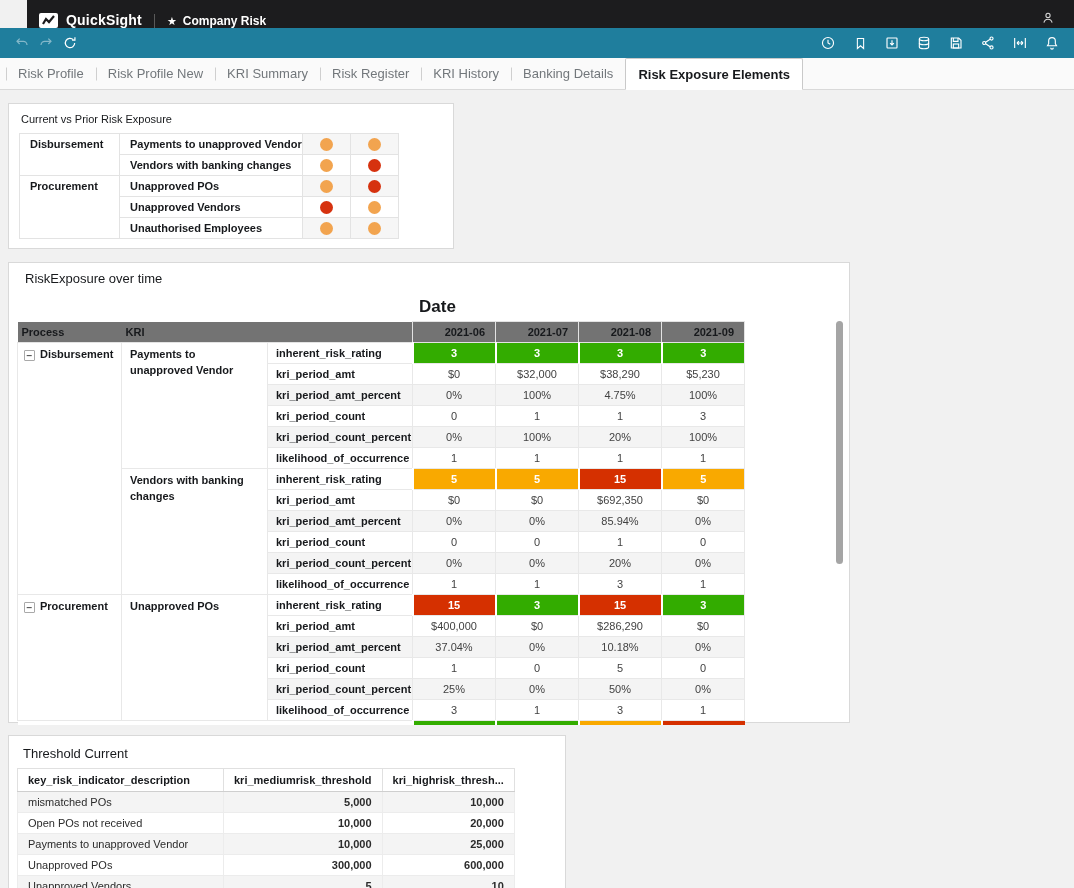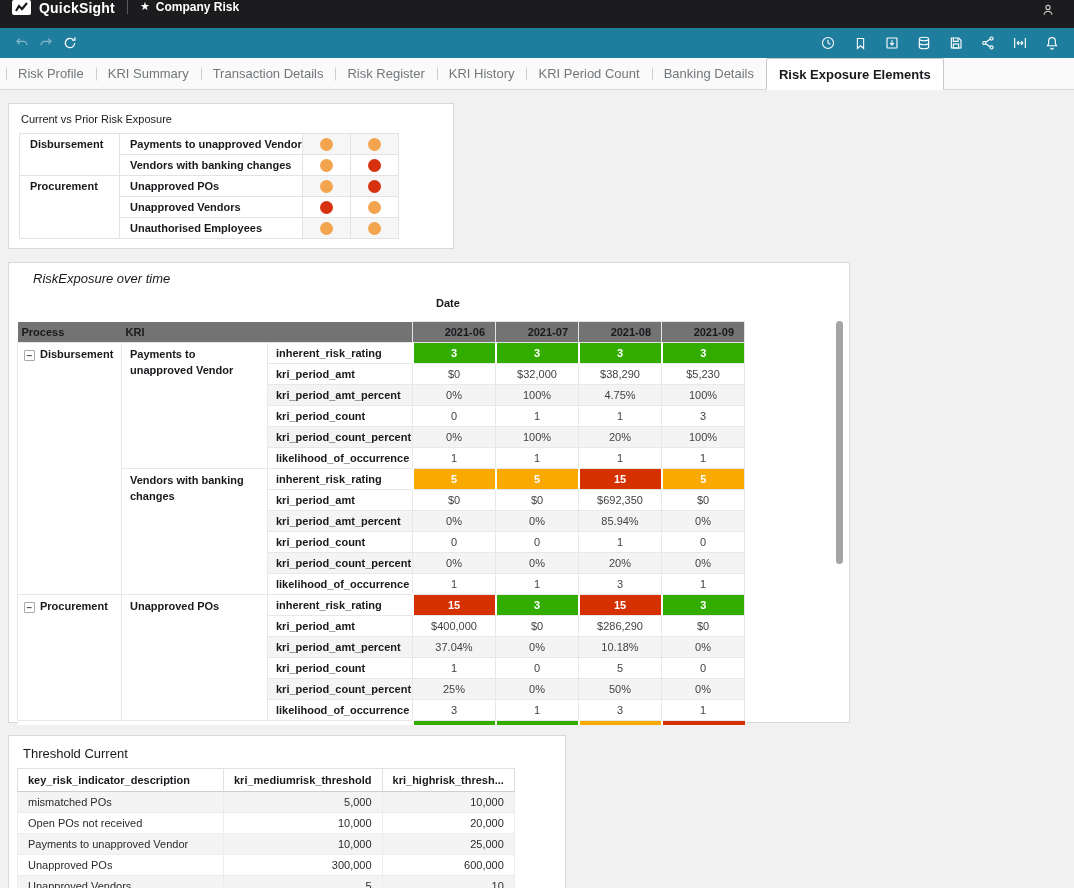--- a/index.html
+++ b/index.html
@@ -5,21 +5,21 @@
   :root{
     --green:#33AC00; --amber:#F9A900; --red:#D53000;
     --dot-orange:#F2A44F; --dot-red:#D6320F;
     --teal:#1F7E9D; --topbar:#1C1C1E;
   }
   *{box-sizing:border-box; margin:0; padding:0;}
   html,body{width:1074px;height:888px;overflow:hidden;}
   body{background:#f1f1f1;font-family:"Liberation Sans",sans-serif;position:relative;color:#17191c;}
 
   
-  .topbar{height:28px;background:var(--topbar);display:flex;align-items:flex-start;padding:0 12px;color:#fff;}
+  .topbar{height:28px;background:var(--topbar);display:flex;align-items:flex-end;padding:0 12px;color:#fff;margin-left:27px;}
   .qs-logo{width:19px;height:15px;background:#fff;border-radius:2px;display:flex;align-items:center;justify-content:center;}
   .app-name{font-size:14px;font-weight:bold;margin-left:8px;letter-spacing:.2px;}
   .tb-divider{width:1px;height:14px;background:#5a5a5a;margin:0 12px;}
   .star{font-size:11px;margin-right:6px;color:#fff;}
   .report-name{font-size:12px;font-weight:bold;}
   .tb-spacer{flex:1;}
   .person svg{display:block;}
 
   
   .tealbar{height:30px;background:var(--teal);display:flex;align-items:center;padding:0 12px;color:#fff;}
@@ -36,36 +36,36 @@
   .tab.active{background:#fff;border:1px solid #c9c9c9;border-bottom:1px solid #fff;margin-bottom:-1px;font-weight:bold;color:#17191c;border-radius:2px 2px 0 0;}
   .tab.active::before{display:none;}
 
   
   .card{position:absolute;background:#fff;border:1px solid #d9d9d9;}
   #card-dots{left:8px;top:103px;width:446px;height:146px;}
   #card-pivot{left:8px;top:262px;width:842px;height:461px;}
   #card-thresh{left:8px;top:735px;width:558px;height:200px;}
   .card-title{font-size:13px;color:#17191c;}
   #card-dots .card-title{font-size:11px;padding:9px 0 0 12px;}
-  #card-pivot .card-title{padding:8px 0 0 24px;font-style:italic;}
+  #card-pivot .card-title{padding:8px 0 0 16px;}
   #card-thresh .card-title{padding:10px 0 0 14px;}
 
   
   .dots{border-collapse:collapse;table-layout:fixed;font-size:11px;position:absolute;left:10px;top:29px;}
   .dots td{border:1px solid #e3e3e3;height:21px;overflow:hidden;}
   .dots .proc-label{font-weight:bold;vertical-align:top;padding:4px 0 0 10px;}
   .dots .kri-label{font-weight:bold;padding-left:10px;white-space:nowrap;}
   .dots .dot-cell{text-align:center;}
   .dots .dot-cell.sb{background:#f6f6f6;}
   .dot{display:inline-block;width:13px;height:13px;border-radius:50%;vertical-align:middle;}
   .dot-orange{background:var(--dot-orange);}
   .dot-red{background:var(--dot-red);}
 
   
-  .date-label{position:absolute;left:410px;top:34px;font-size:11px;font-weight:bold;margin-left:17px;}
+  .date-label{position:absolute;left:410px;top:34px;font-size:17px;font-weight:bold;}
   .pivot{border-collapse:collapse;table-layout:fixed;font-size:11px;position:absolute;left:8px;top:58px;}
   .pivot td{height:21px;border:1px solid #e8e8e8;overflow:hidden;white-space:nowrap;}
   .pivot tr.hdr td{border:none;border-bottom:1px solid #e3e3e3;font-weight:bold;padding-left:4px;background:#737373;}
   .pivot tr.hdr td.h-date{border:1px solid #e3e3e3;text-align:right;padding:0 10px 0 0;}
   .pivot .metric-cell{font-weight:bold;padding-left:8px;color:#17191c;}
   .pivot .val-cell{text-align:center;color:#424242;}
   .pivot tr.stripe td{background:#f4f4f4;}
   .pivot .proc-cell{vertical-align:top;font-weight:bold;background:#fff;padding:5px 4px 0 6px;}
   .pivot .kri-cell{vertical-align:top;font-weight:bold;background:#fff;padding:4px 8px 0 8px;line-height:1.45;white-space:normal;}
   .expander{display:inline-block;width:11px;height:11px;border:1px solid #a9a9a9;border-radius:1px;font-size:10px;line-height:9px;text-align:center;color:#555;margin-right:5px;background:#fff;vertical-align:-1px;cursor:pointer;}
@@ -73,21 +73,21 @@
   .c-green{background:var(--green) !important;}
   .c-amber{background:var(--amber) !important;}
   .c-red{background:var(--red) !important;}
   .pivot tr.partial td{height:4px;border:none;background:#fff;padding:0;}
   .scroll-thumb{position:absolute;left:827px;top:58px;width:7px;height:243px;background:#a5a5a5;border-radius:4px;cursor:pointer;}
 
   
   .thresh{border-collapse:collapse;table-layout:fixed;font-size:11px;position:absolute;left:8px;top:32px;}
   .thresh td{height:21px;border:1px solid #ececec;padding:0 10px;color:#2b2b2b;overflow:hidden;white-space:nowrap;}
   .thresh tr.hd td{font-weight:bold;height:23px;border:1px solid #e0e0e0;border-bottom:1px solid #cfcfcf;color:#17191c;background:#fff;}
-  .thresh .num{text-align:right;}
+  .thresh .num{text-align:right;font-weight:bold;}
   .thresh tr.stripe td{background:#f4f4f4;}
 </style>
 </head>
 <body>
 
 <div class="topbar">
   <span class="qs-logo">
     <svg width="13" height="11" viewBox="0 0 13 11">
         <polyline points="1,9 4,4 7,7 12,1" fill="none" stroke="#1c1c1e" stroke-width="2.2"></polyline>
       </svg>
@@ -174,25 +174,24 @@
       <svg width="16" height="16" viewBox="0 0 24 24" fill="none" stroke="#fff" stroke-width="1.7">
           <path d="M12 4a5 5 0 0 0-5 5v4l-1.8 3.2h13.6L17 13V9a5 5 0 0 0-5-5z"></path>
           <path d="M10 19.2a2 2 0 0 0 4 0"></path>
         </svg>
     </span>
   </span>
 </div>
 
 <div class="tabs" id="tab-bar">
     <div class="tab">Risk Profile</div>
+    <div class="tab">Risk Profile New</div>
     <div class="tab">KRI Summary</div>
-    <div class="tab">Transaction Details</div>
     <div class="tab">Risk Register</div>
     <div class="tab">KRI History</div>
-    <div class="tab">KRI Period Count</div>
     <div class="tab">Banking Details</div>
     <div class="tab active">Risk Exposure Elements</div>
   </div>
 
 <div class="card" id="card-dots">
   <div class="card-title">Current vs Prior Risk Exposure</div>
   <table class="dots">
     <colgroup>
         <col style="width:100px">
         <col style="width:177px">

